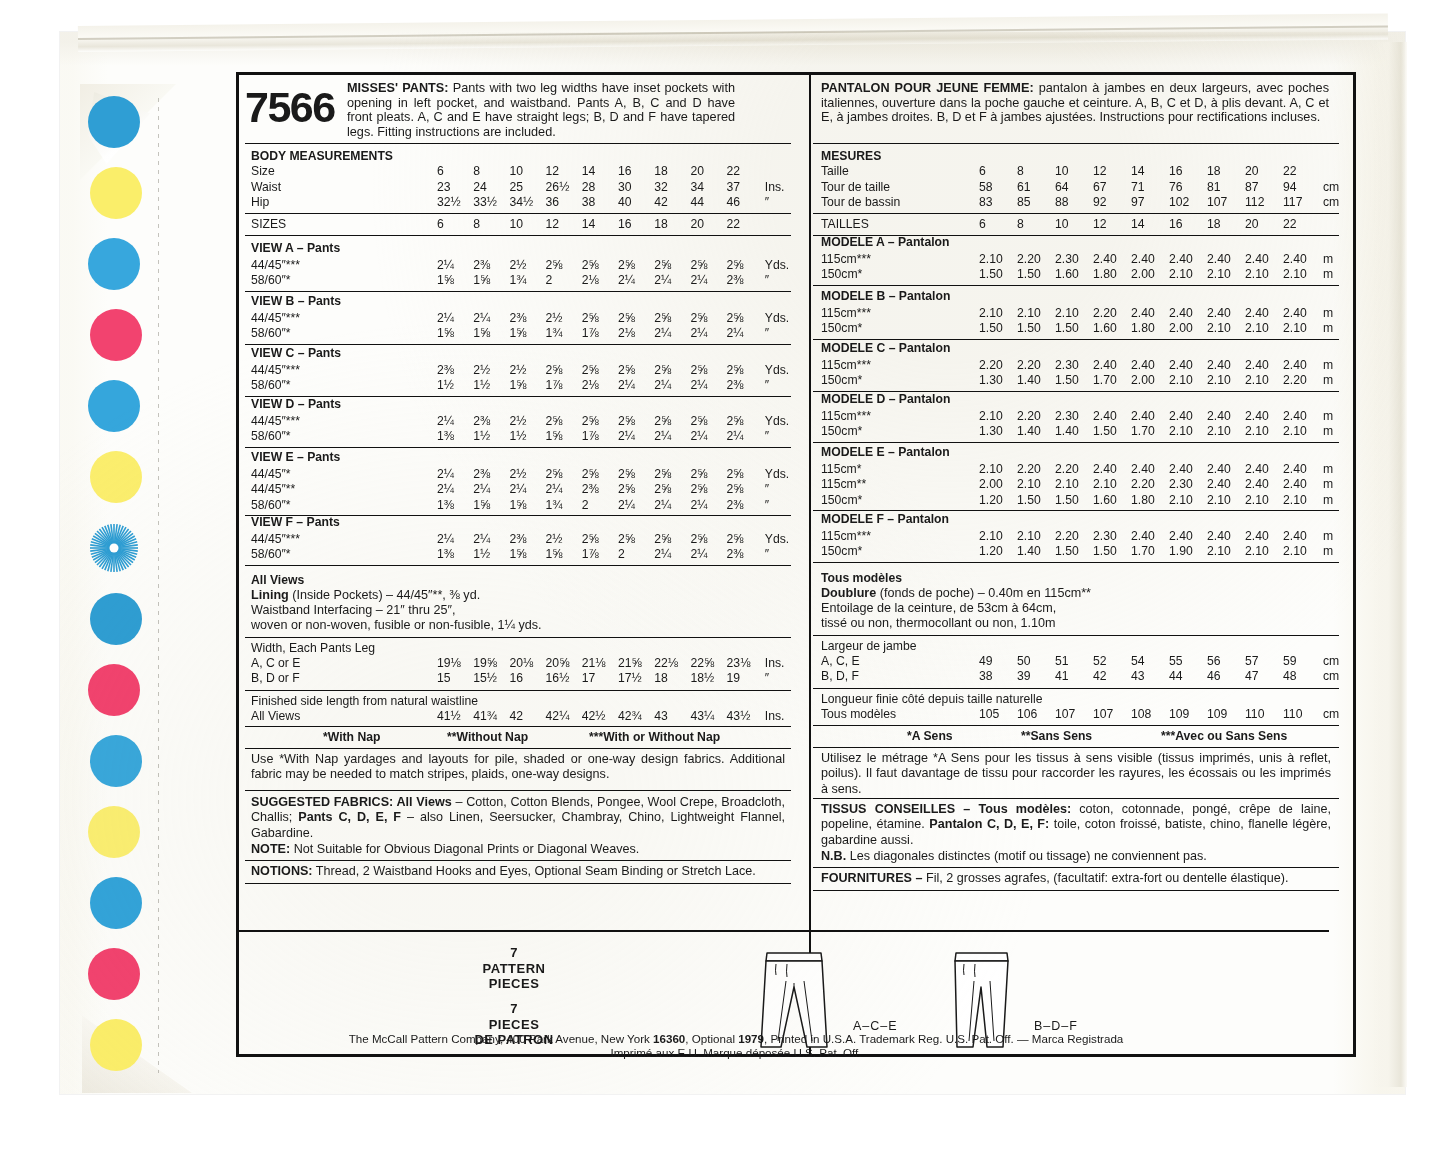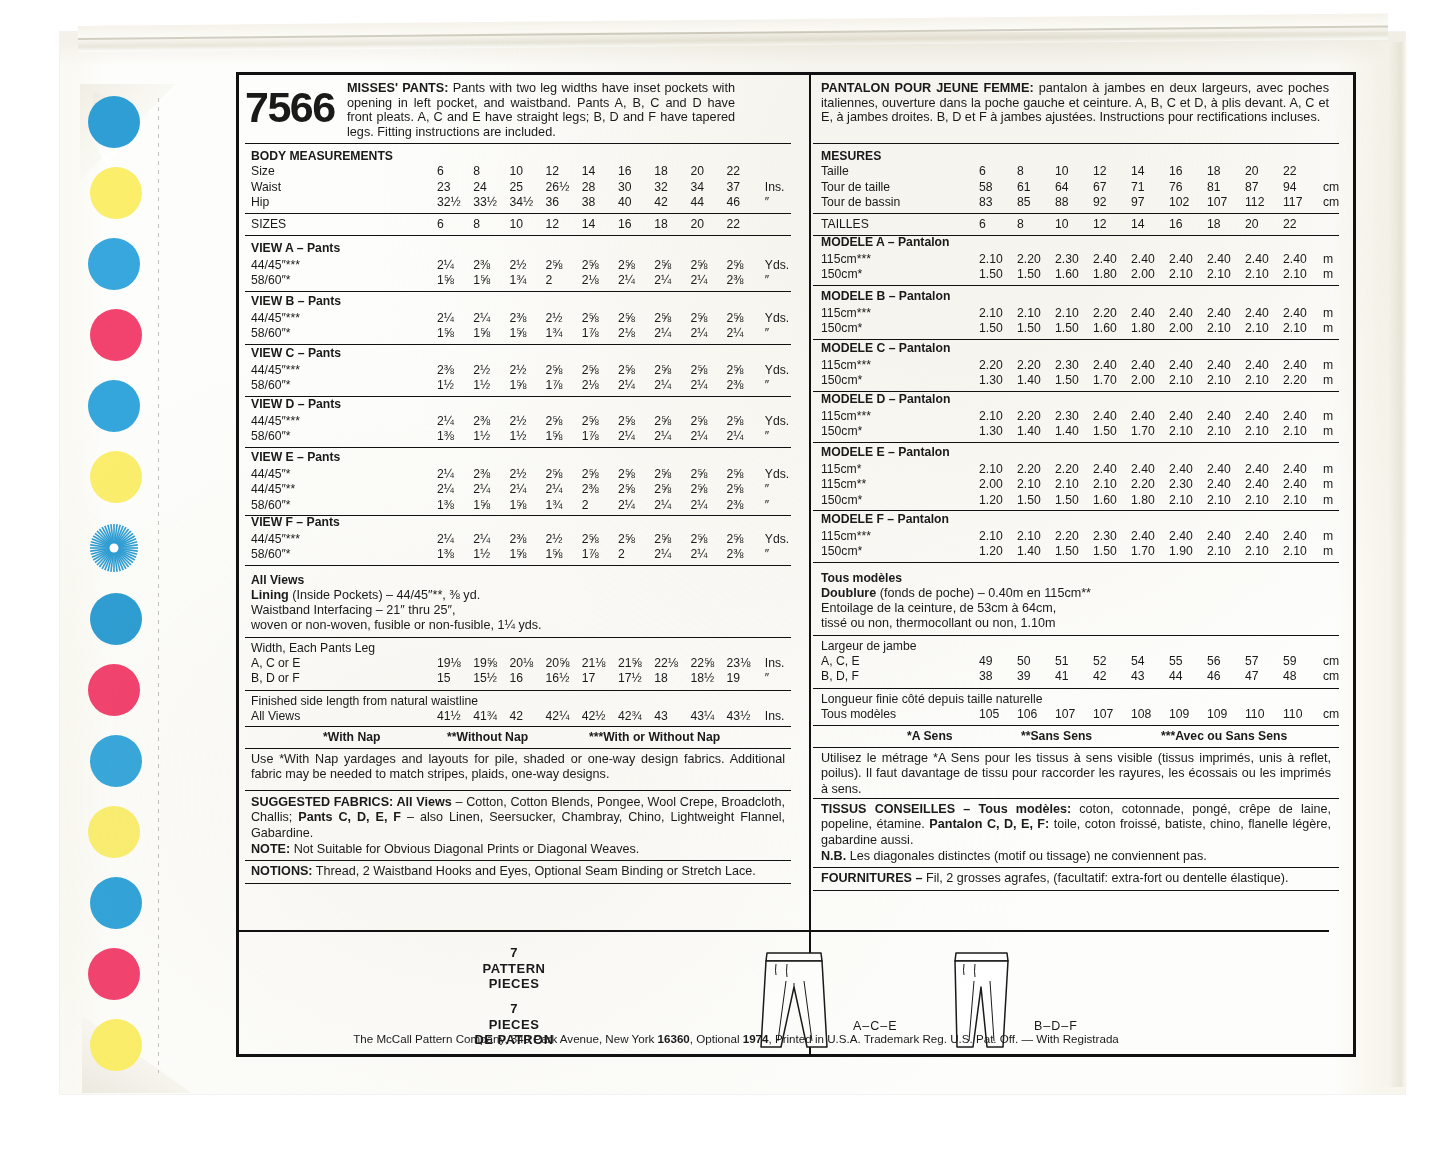--- a/index.html
+++ b/index.html
@@ -757,15 +757,16 @@
       </svg>
       <div class="viewlbl" style="left:795px;top:84px;">B–D–F</div>
     </div>
   </div>
 
   <div id="grain"></div>
 </div>
 
 <div id="footer">
   <div>
-    <span>The McCall Pattern Company, 340 Park Avenue, New York </span><b>16360</b><span>, Optional </span><b>1974</b><span>, Printed in U.S.A. Trademark Reg. U.S. Pat. Off. — With Registrada</span>
+    <span>The McCall Pattern Company, 400 Park Avenue, New York </span><b>16360</b><span>, Optional </span><b>1979</b><span>, Printed in U.S.A. Trademark Reg. U.S. Pat. Off. — Marca Registrada</span>
   </div>
+  <div>Imprimé aux E.U. Marque déposée U.S. Pat. Off.</div>
 </div>
 
 </body></html>

